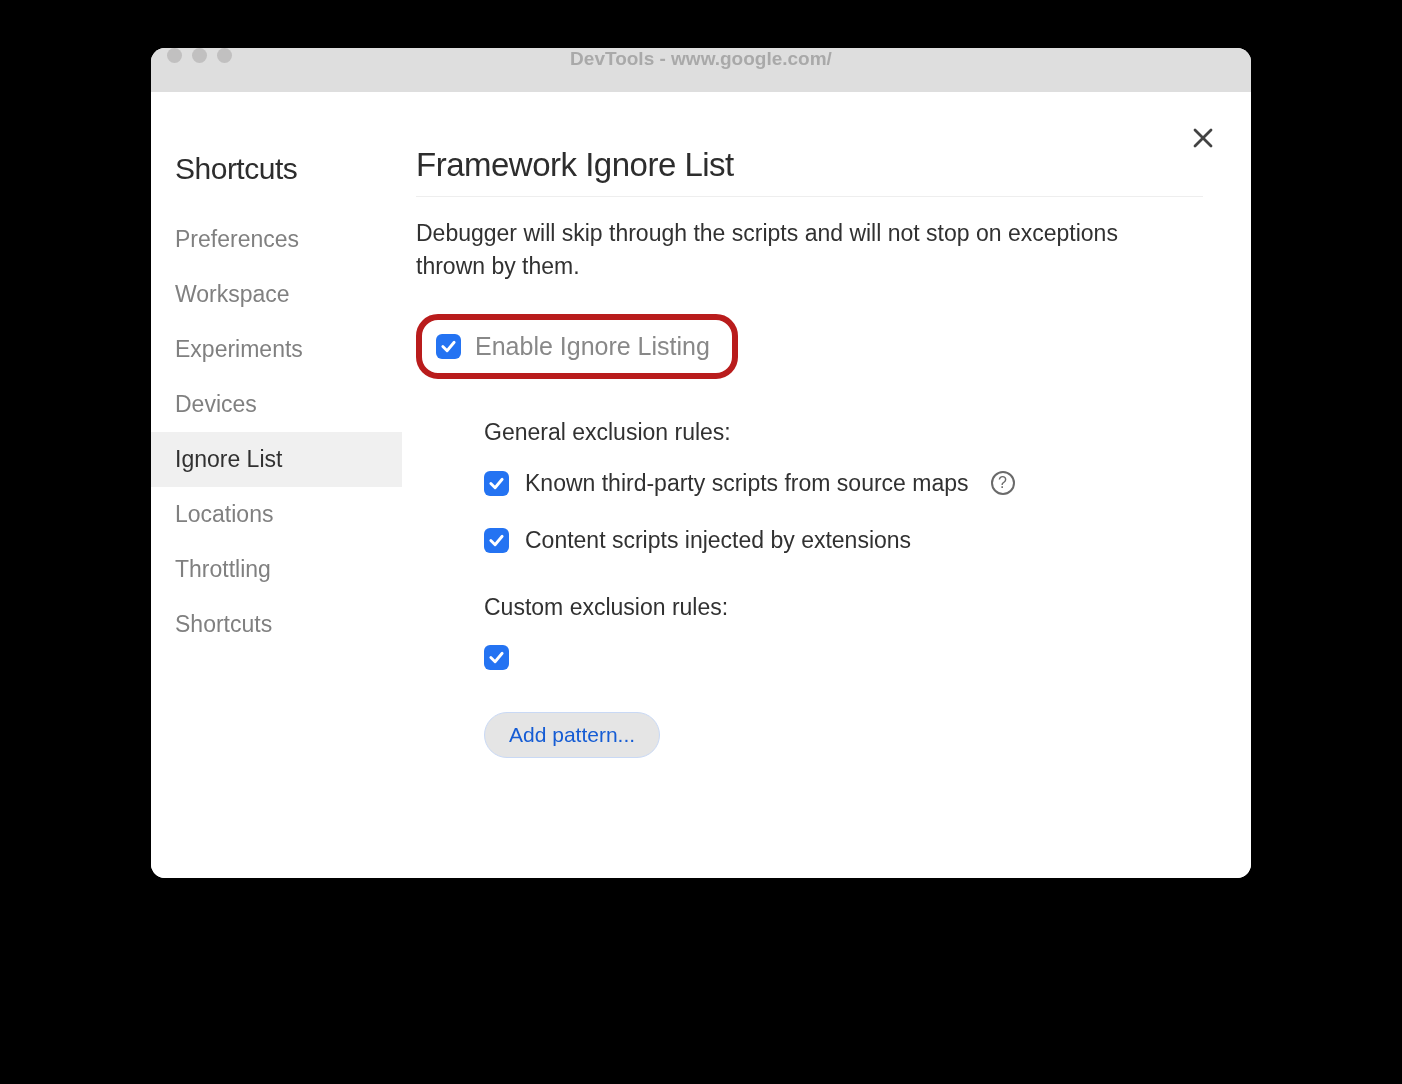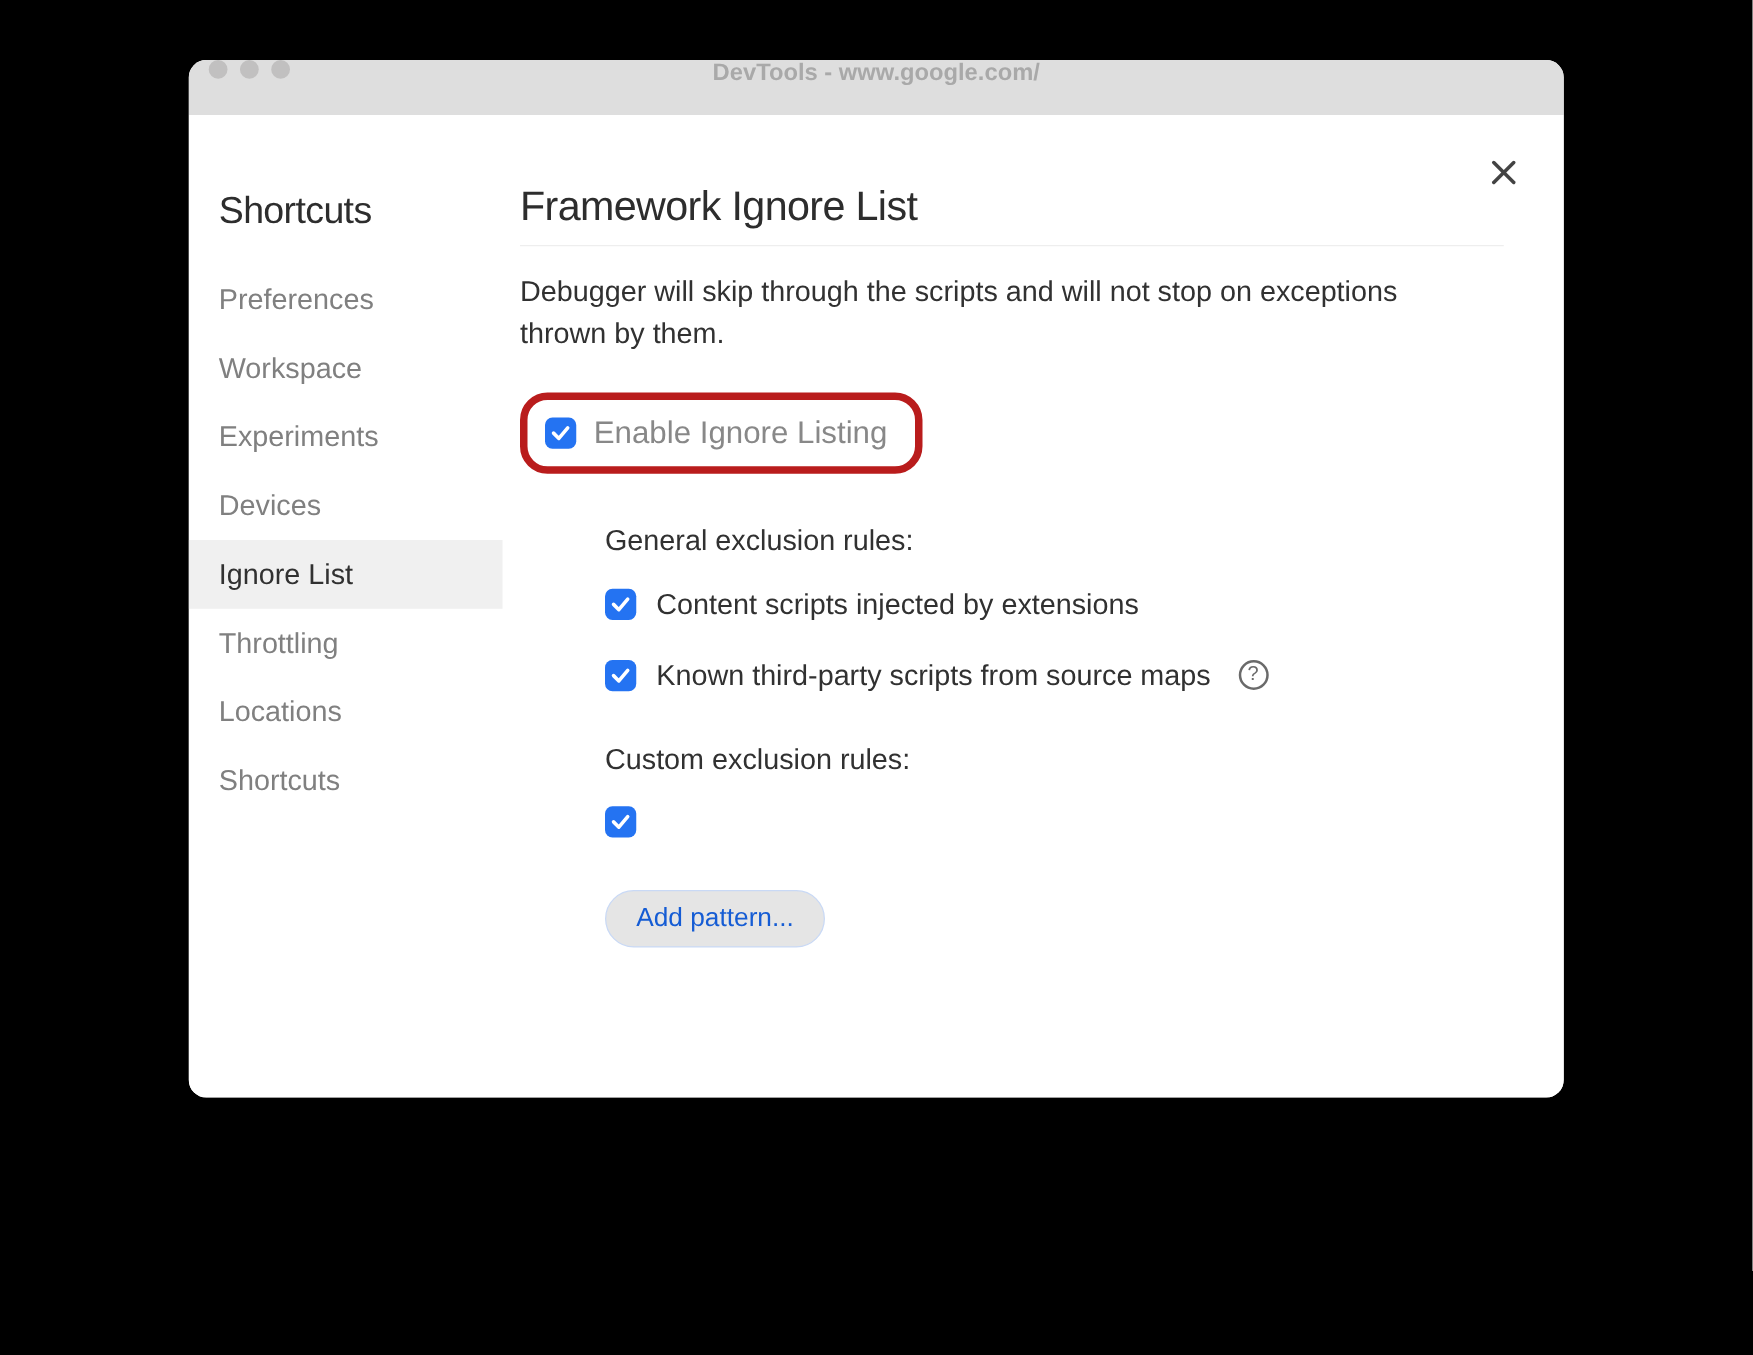--- a/index.html
+++ b/index.html
@@ -195,22 +195,22 @@
 
   <div class="content">
 
     <div class="sidebar">
       <div class="sidebar-title">Shortcuts</div>
       <div class="sidebar-item">Preferences</div>
       <div class="sidebar-item">Workspace</div>
       <div class="sidebar-item">Experiments</div>
       <div class="sidebar-item">Devices</div>
       <div class="sidebar-item active">Ignore List</div>
+      <div class="sidebar-item">Locations</div>
       <div class="sidebar-item">Throttling</div>
-      <div class="sidebar-item">Locations</div>
       <div class="sidebar-item">Shortcuts</div>
     </div>
 
     <div class="main">
       <div class="close-btn">
         <svg viewBox="0 0 24 24" fill="none" stroke="currentColor" stroke-width="2.8" stroke-linecap="round">
             <line x1="4" y1="4" x2="20" y2="20"></line>
             <line x1="20" y1="4" x2="4" y2="20"></line>
           </svg>
       </div>
@@ -222,50 +222,50 @@
         <div class="checkbox">
           <svg viewBox="0 0 24 24" fill="none" stroke="#fff" stroke-width="4" stroke-linecap="round" stroke-linejoin="round">
               <polyline points="4 12 10 18 20 6"></polyline>
             </svg>
         </div>
         <span class="check-label">Enable Ignore Listing</span>
       </div>
 
       <div class="section">
         <div class="section-heading">General exclusion rules:</div>
-
-        <div class="check-row">
-          <div class="checkbox">
-            <svg viewBox="0 0 24 24" fill="none" stroke="#fff" stroke-width="4" stroke-linecap="round" stroke-linejoin="round">
-                <polyline points="4 12 10 18 20 6"></polyline>
-              </svg>
-          </div>
-          <span class="check-label-dark">Content scripts injected by extensions</span>
-        </div>
 
         <div class="check-row">
           <div class="checkbox">
             <svg viewBox="0 0 24 24" fill="none" stroke="#fff" stroke-width="4" stroke-linecap="round" stroke-linejoin="round">
                 <polyline points="4 12 10 18 20 6"></polyline>
               </svg>
           </div>
           <span class="check-label-dark">Known third-party scripts from source maps</span>
           <span class="help-icon">?</span>
         </div>
-      </div>
-
-      <div class="section">
-        <div class="section-heading">Custom exclusion rules:</div>
 
         <div class="check-row">
           <div class="checkbox">
             <svg viewBox="0 0 24 24" fill="none" stroke="#fff" stroke-width="4" stroke-linecap="round" stroke-linejoin="round">
                 <polyline points="4 12 10 18 20 6"></polyline>
               </svg>
           </div>
+          <span class="check-label-dark">Content scripts injected by extensions</span>
+        </div>
+      </div>
+
+      <div class="section">
+        <div class="section-heading">Custom exclusion rules:</div>
+
+        <div class="check-row">
+          <div class="checkbox">
+            <svg viewBox="0 0 24 24" fill="none" stroke="#fff" stroke-width="4" stroke-linecap="round" stroke-linejoin="round">
+                <polyline points="4 12 10 18 20 6"></polyline>
+              </svg>
+          </div>
         </div>
 
         <div class="add-pattern-btn">Add pattern...</div>
       </div>
 
     </div>
   </div>
 </div>
 
 </body></html>

